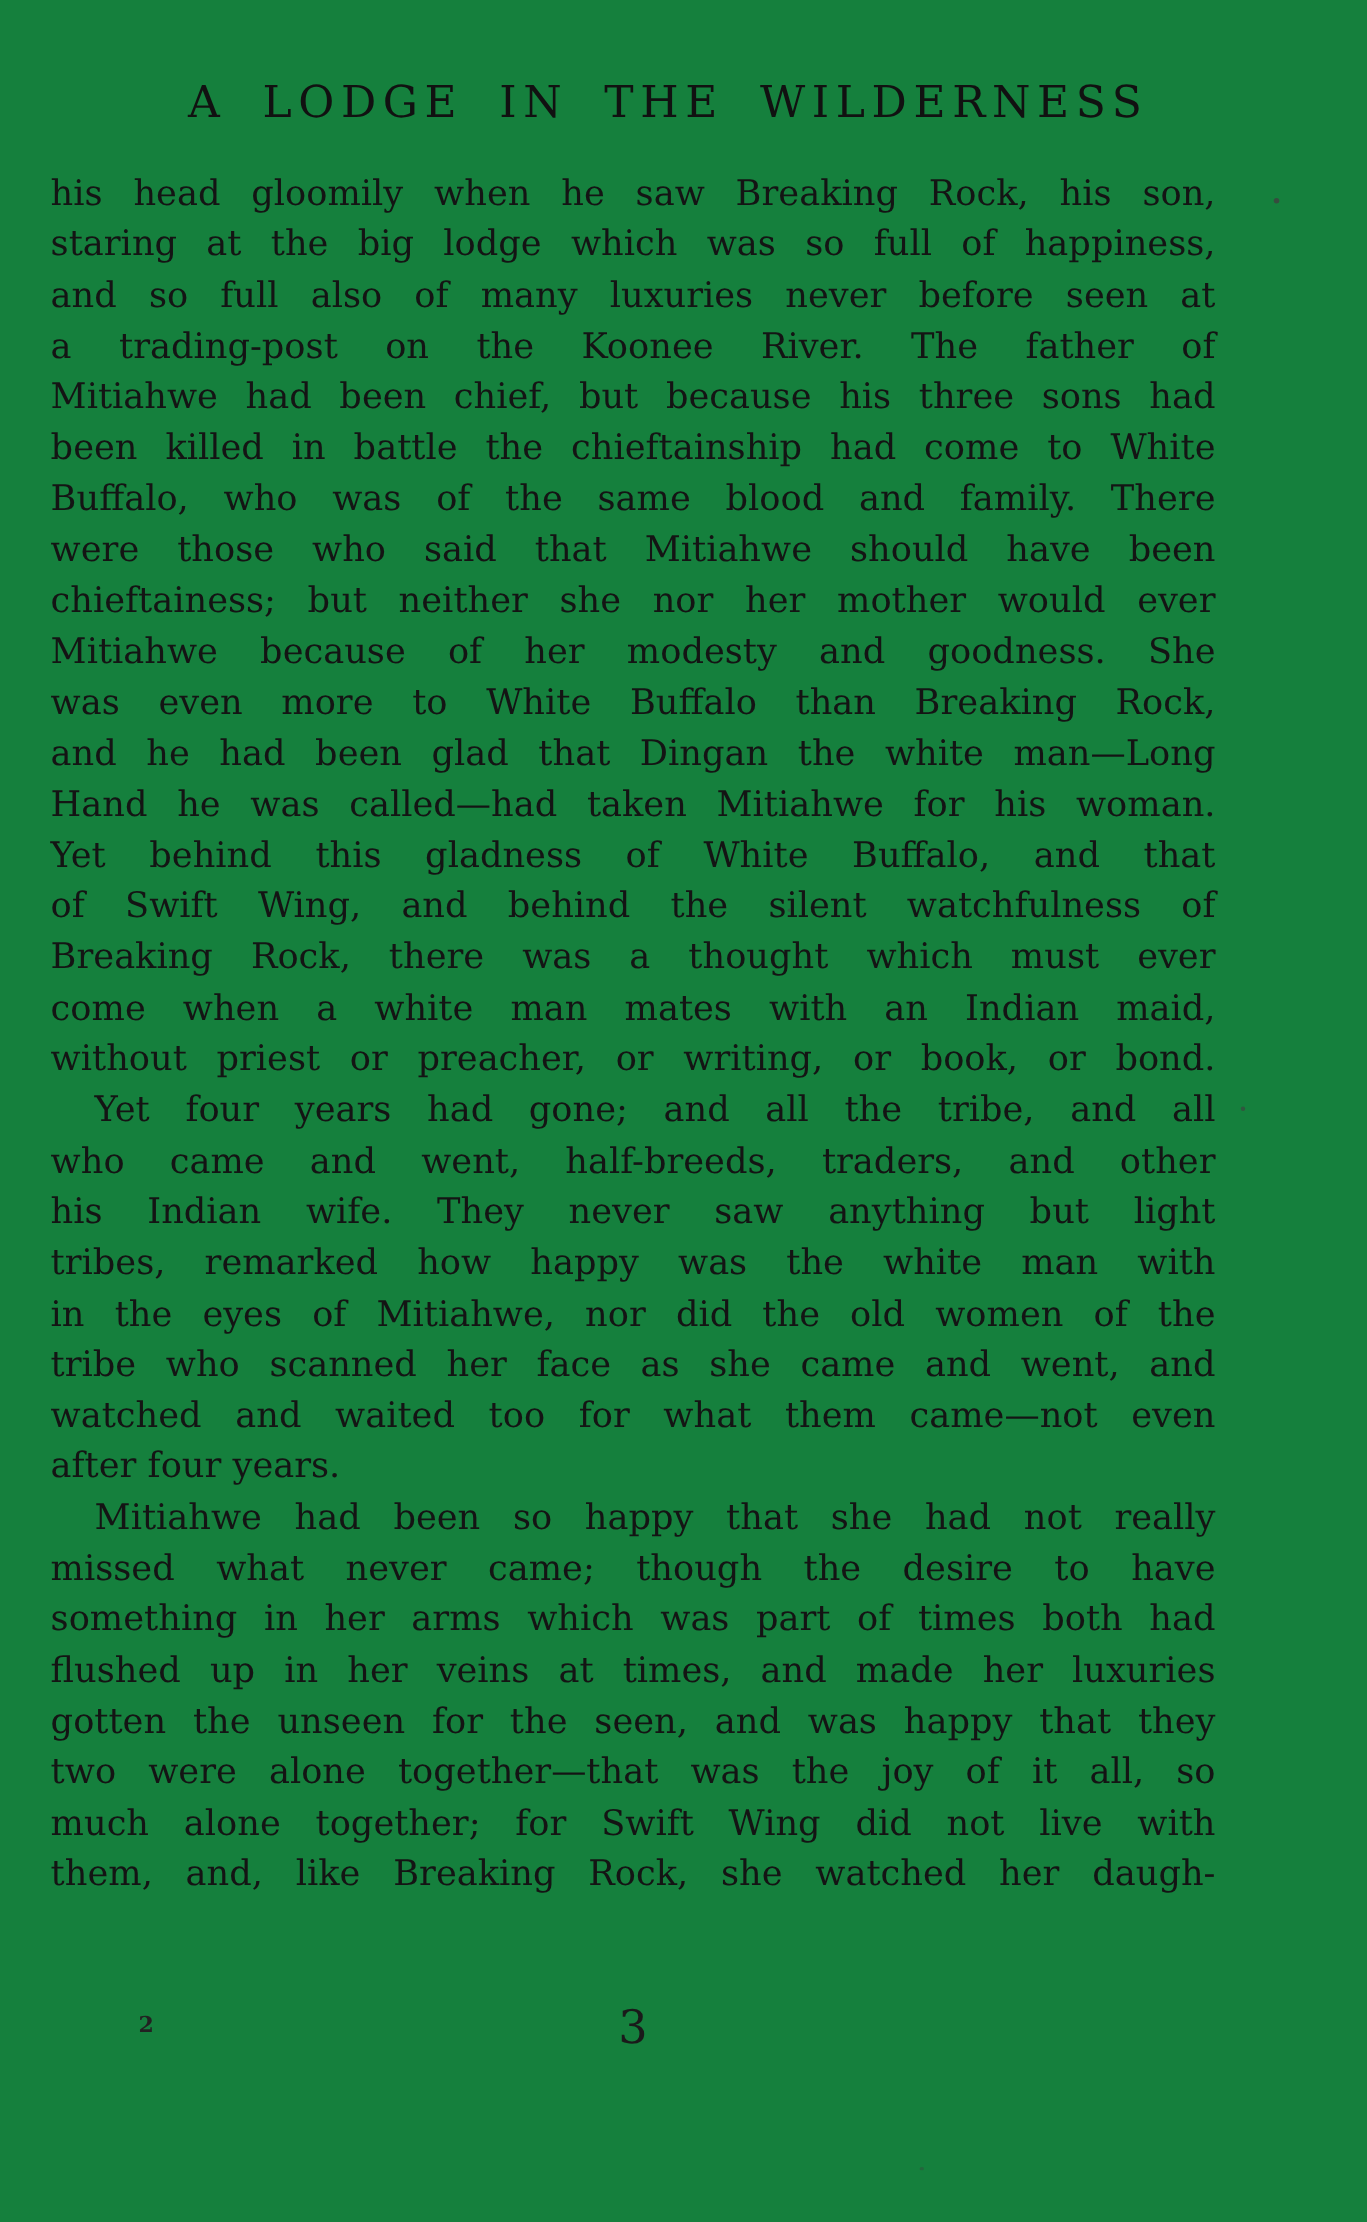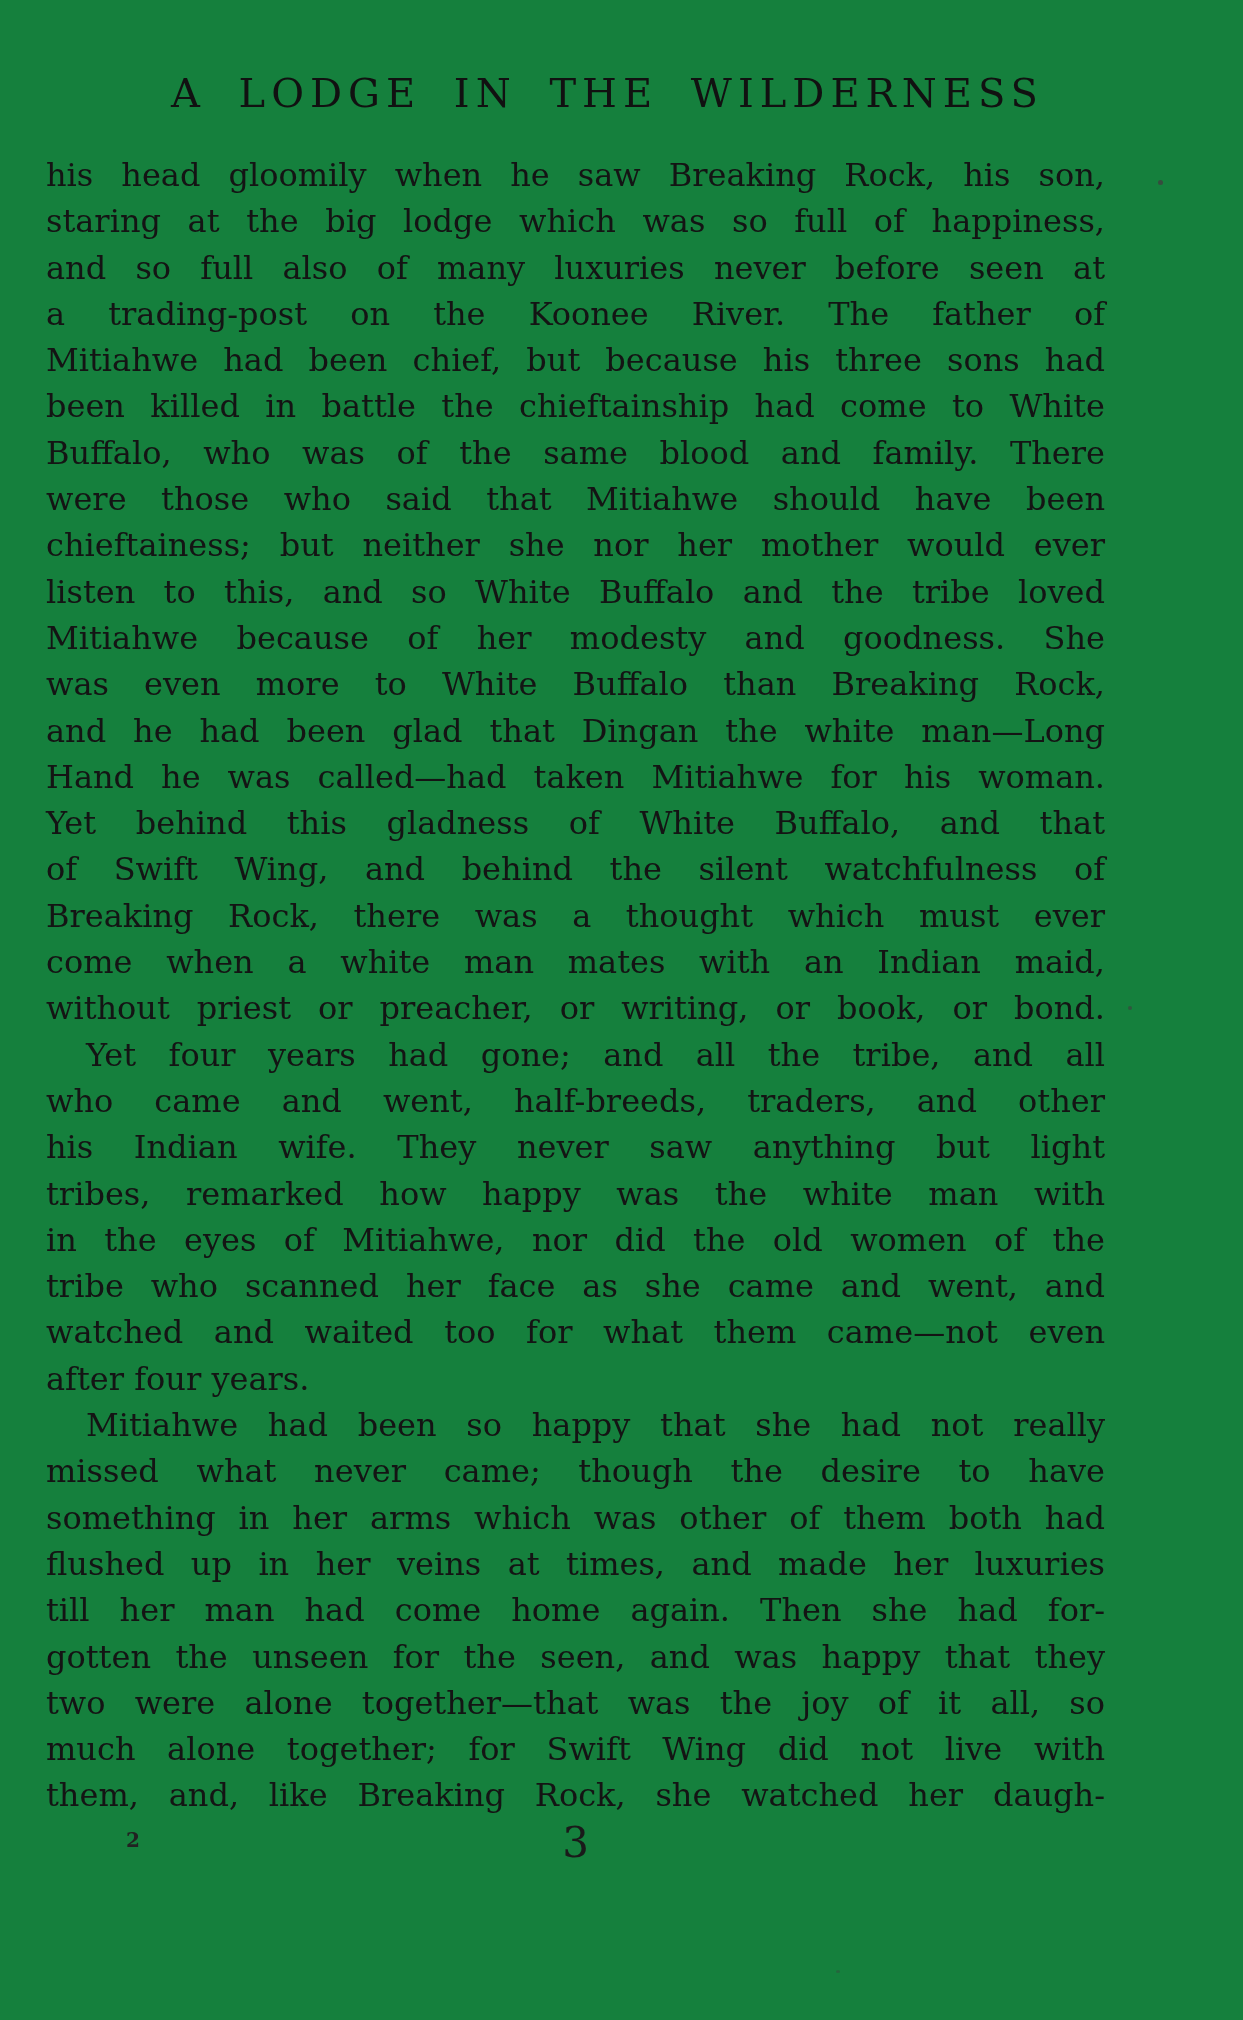--- a/index.html
+++ b/index.html
@@ -63,43 +63,41 @@
   <div class="body-text">
       <div class="line">his head gloomily when he saw Breaking Rock, his son,</div>
       <div class="line">staring at the big lodge which was so full of happiness,</div>
       <div class="line">and so full also of many luxuries never before seen at</div>
       <div class="line">a trading-post on the Koonee River.  The father of</div>
       <div class="line">Mitiahwe had been chief, but because his three sons had</div>
       <div class="line">been killed in battle the chieftainship had come to White</div>
       <div class="line">Buffalo, who was of the same blood and family.  There</div>
       <div class="line">were those who said that Mitiahwe should have been</div>
       <div class="line">chieftainess; but neither she nor her mother would ever</div>
-      <div class="line">listen to this, and so White Buffalo and the tribe loved</div>
       <div class="line">Mitiahwe because of her modesty and goodness.  She</div>
       <div class="line">was even more to White Buffalo than Breaking Rock,</div>
       <div class="line">and he had been glad that Dingan the white man—Long</div>
       <div class="line">Hand he was called—had taken Mitiahwe for his woman.</div>
       <div class="line">Yet behind this gladness of White Buffalo, and that</div>
       <div class="line">of Swift Wing, and behind the silent watchfulness of</div>
       <div class="line">Breaking Rock, there was a thought which must ever</div>
       <div class="line">come when a white man mates with an Indian maid,</div>
       <div class="line">without priest or preacher, or writing, or book, or bond.</div>
       <div class="line ind">Yet four years had gone; and all the tribe, and all</div>
       <div class="line">who came and went, half-breeds, traders, and other</div>
       <div class="line">his Indian wife.  They never saw anything but light</div>
       <div class="line">tribes, remarked how happy was the white man with</div>
       <div class="line">in the eyes of Mitiahwe, nor did the old women of the</div>
       <div class="line">tribe who scanned her face as she came and went, and</div>
       <div class="line">watched and waited too for what them came—not even</div>
       <div class="line noj">after four years.</div>
       <div class="line ind">Mitiahwe had been so happy that she had not really</div>
       <div class="line">missed what never came; though the desire to have</div>
-      <div class="line">something in her arms which was other of them both had</div>
+      <div class="line">something in her arms which was part of times both had</div>
       <div class="line">flushed up in her veins at times, and made her luxuries</div>
-      <div class="line">till her man had come home again.  Then she had for-</div>
       <div class="line">gotten the unseen for the seen, and was happy that they</div>
       <div class="line">two were alone together—that was the joy of it all, so</div>
       <div class="line">much alone together; for Swift Wing did not live with</div>
       <div class="line">them, and, like Breaking Rock, she watched her daugh-</div>
     </div>
 
   <span class="sig">2</span>
 
   <div class="pageno">3</div>
 

